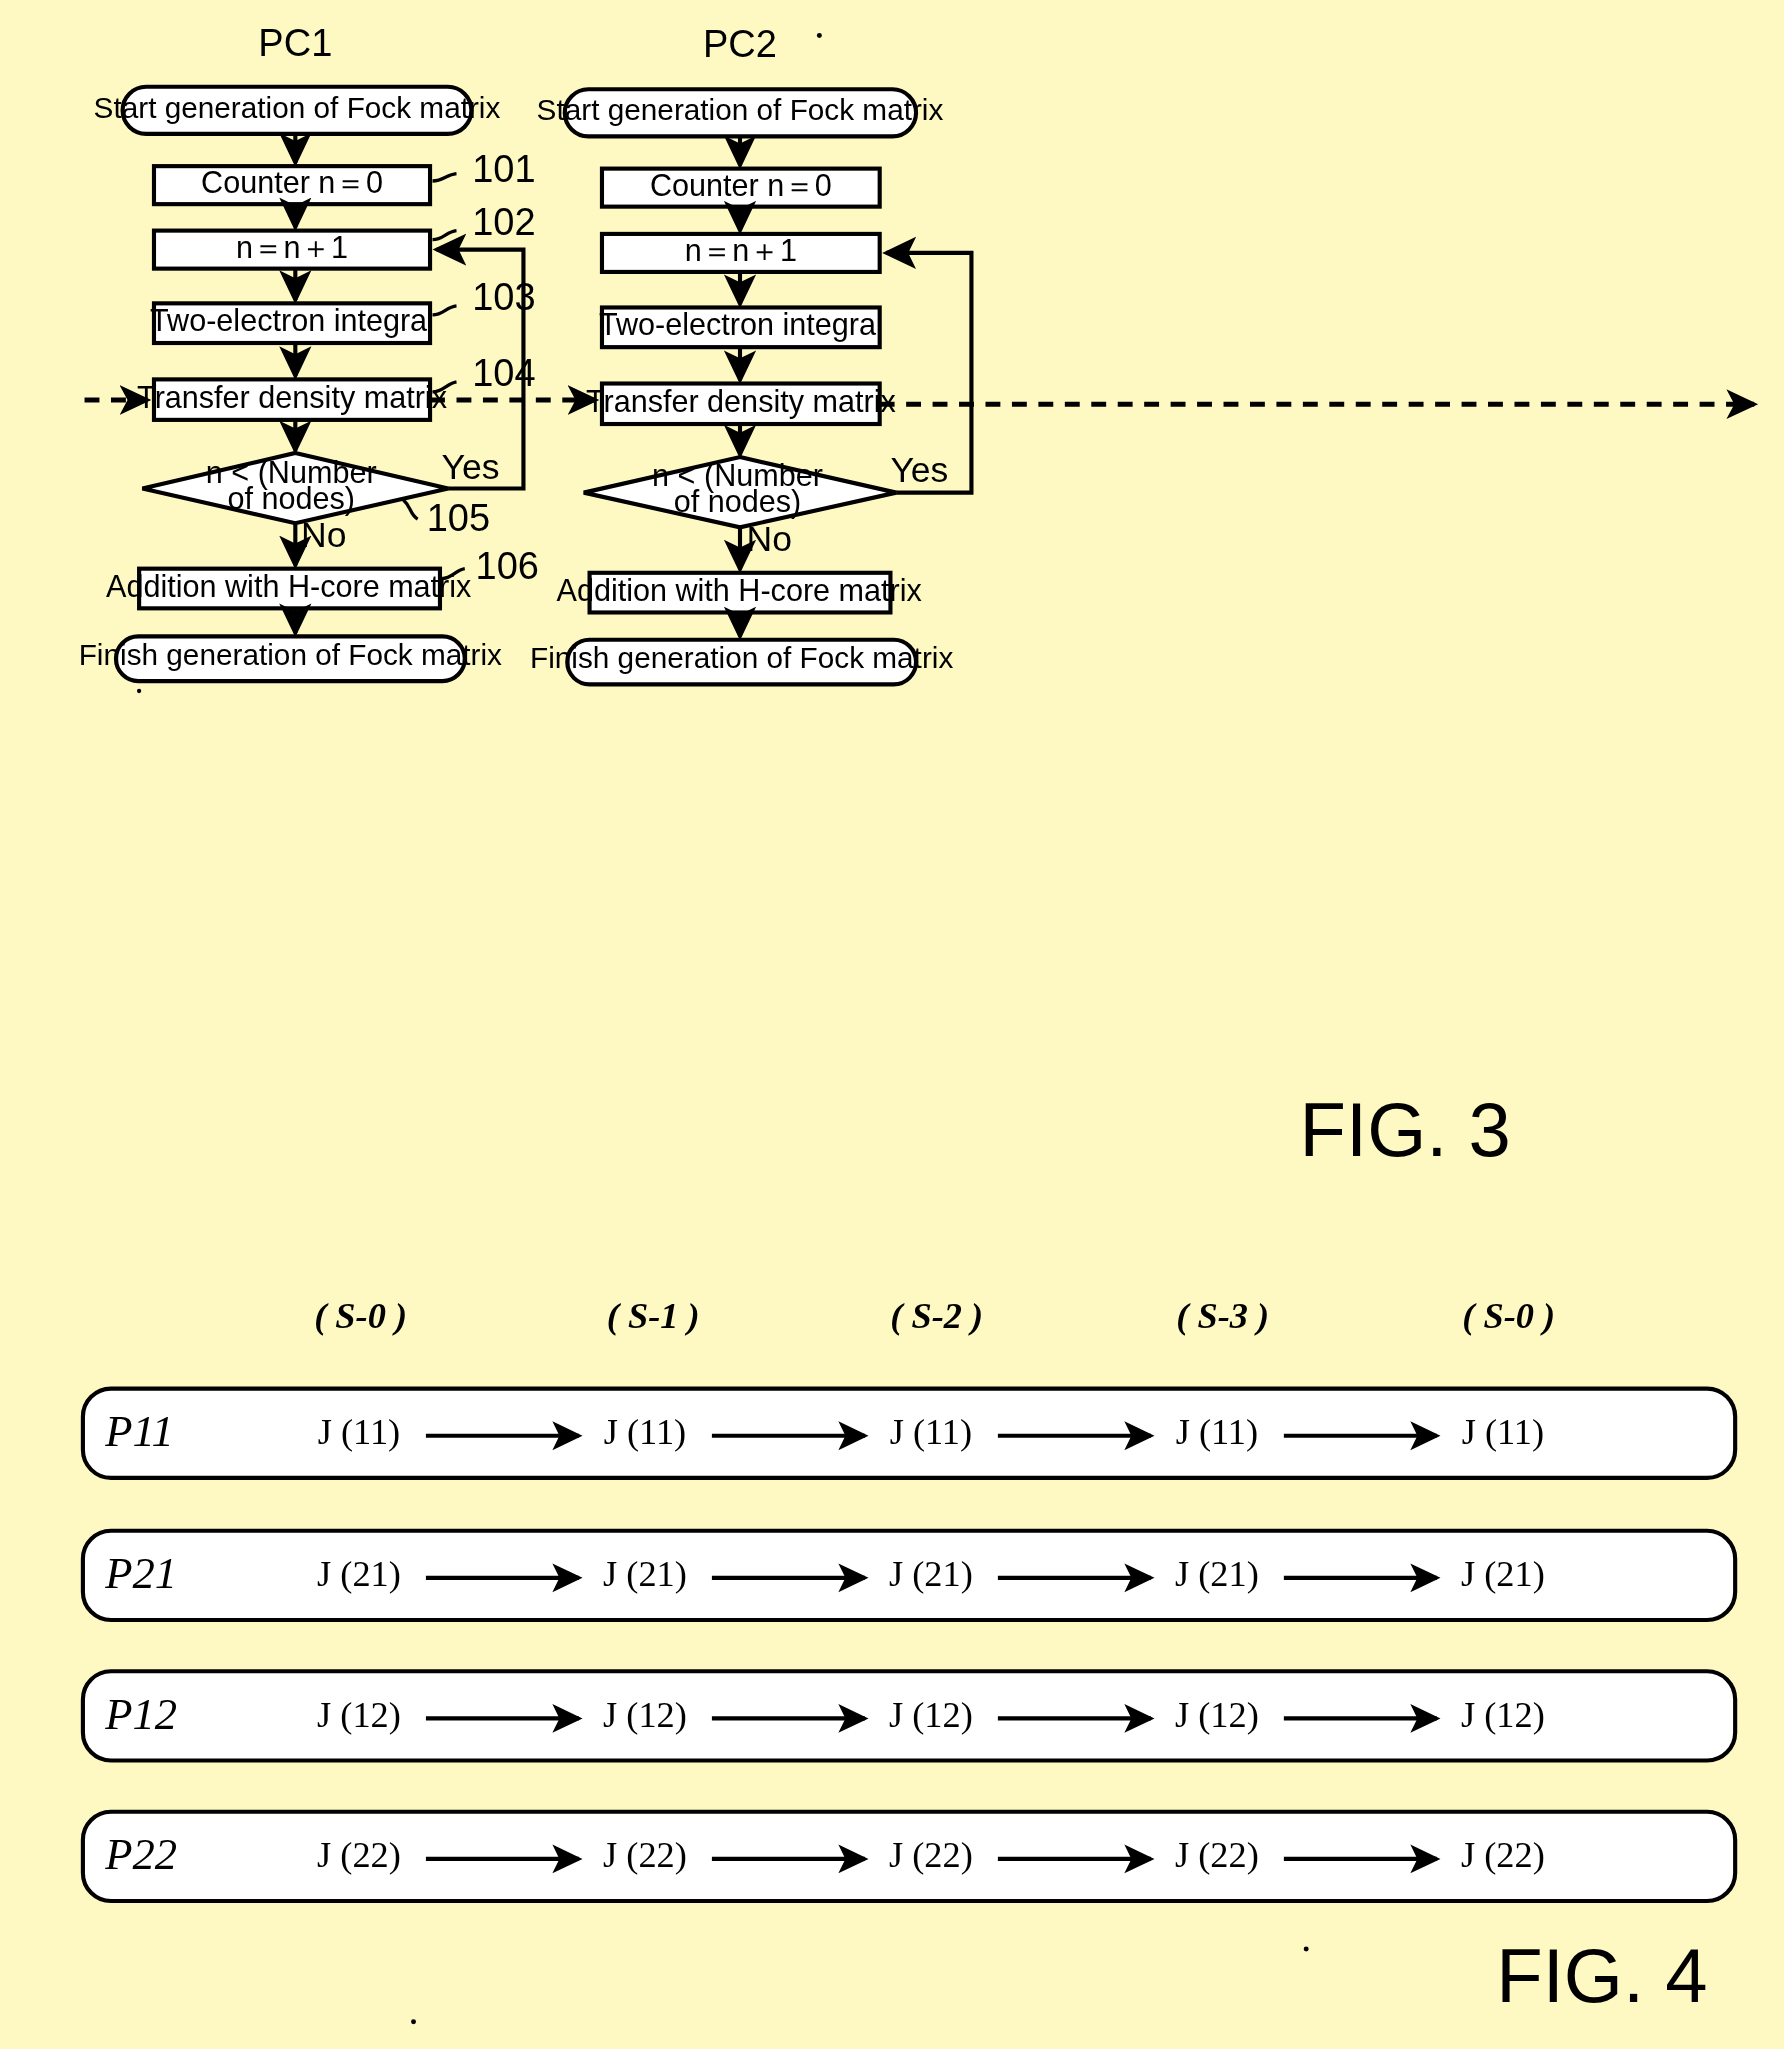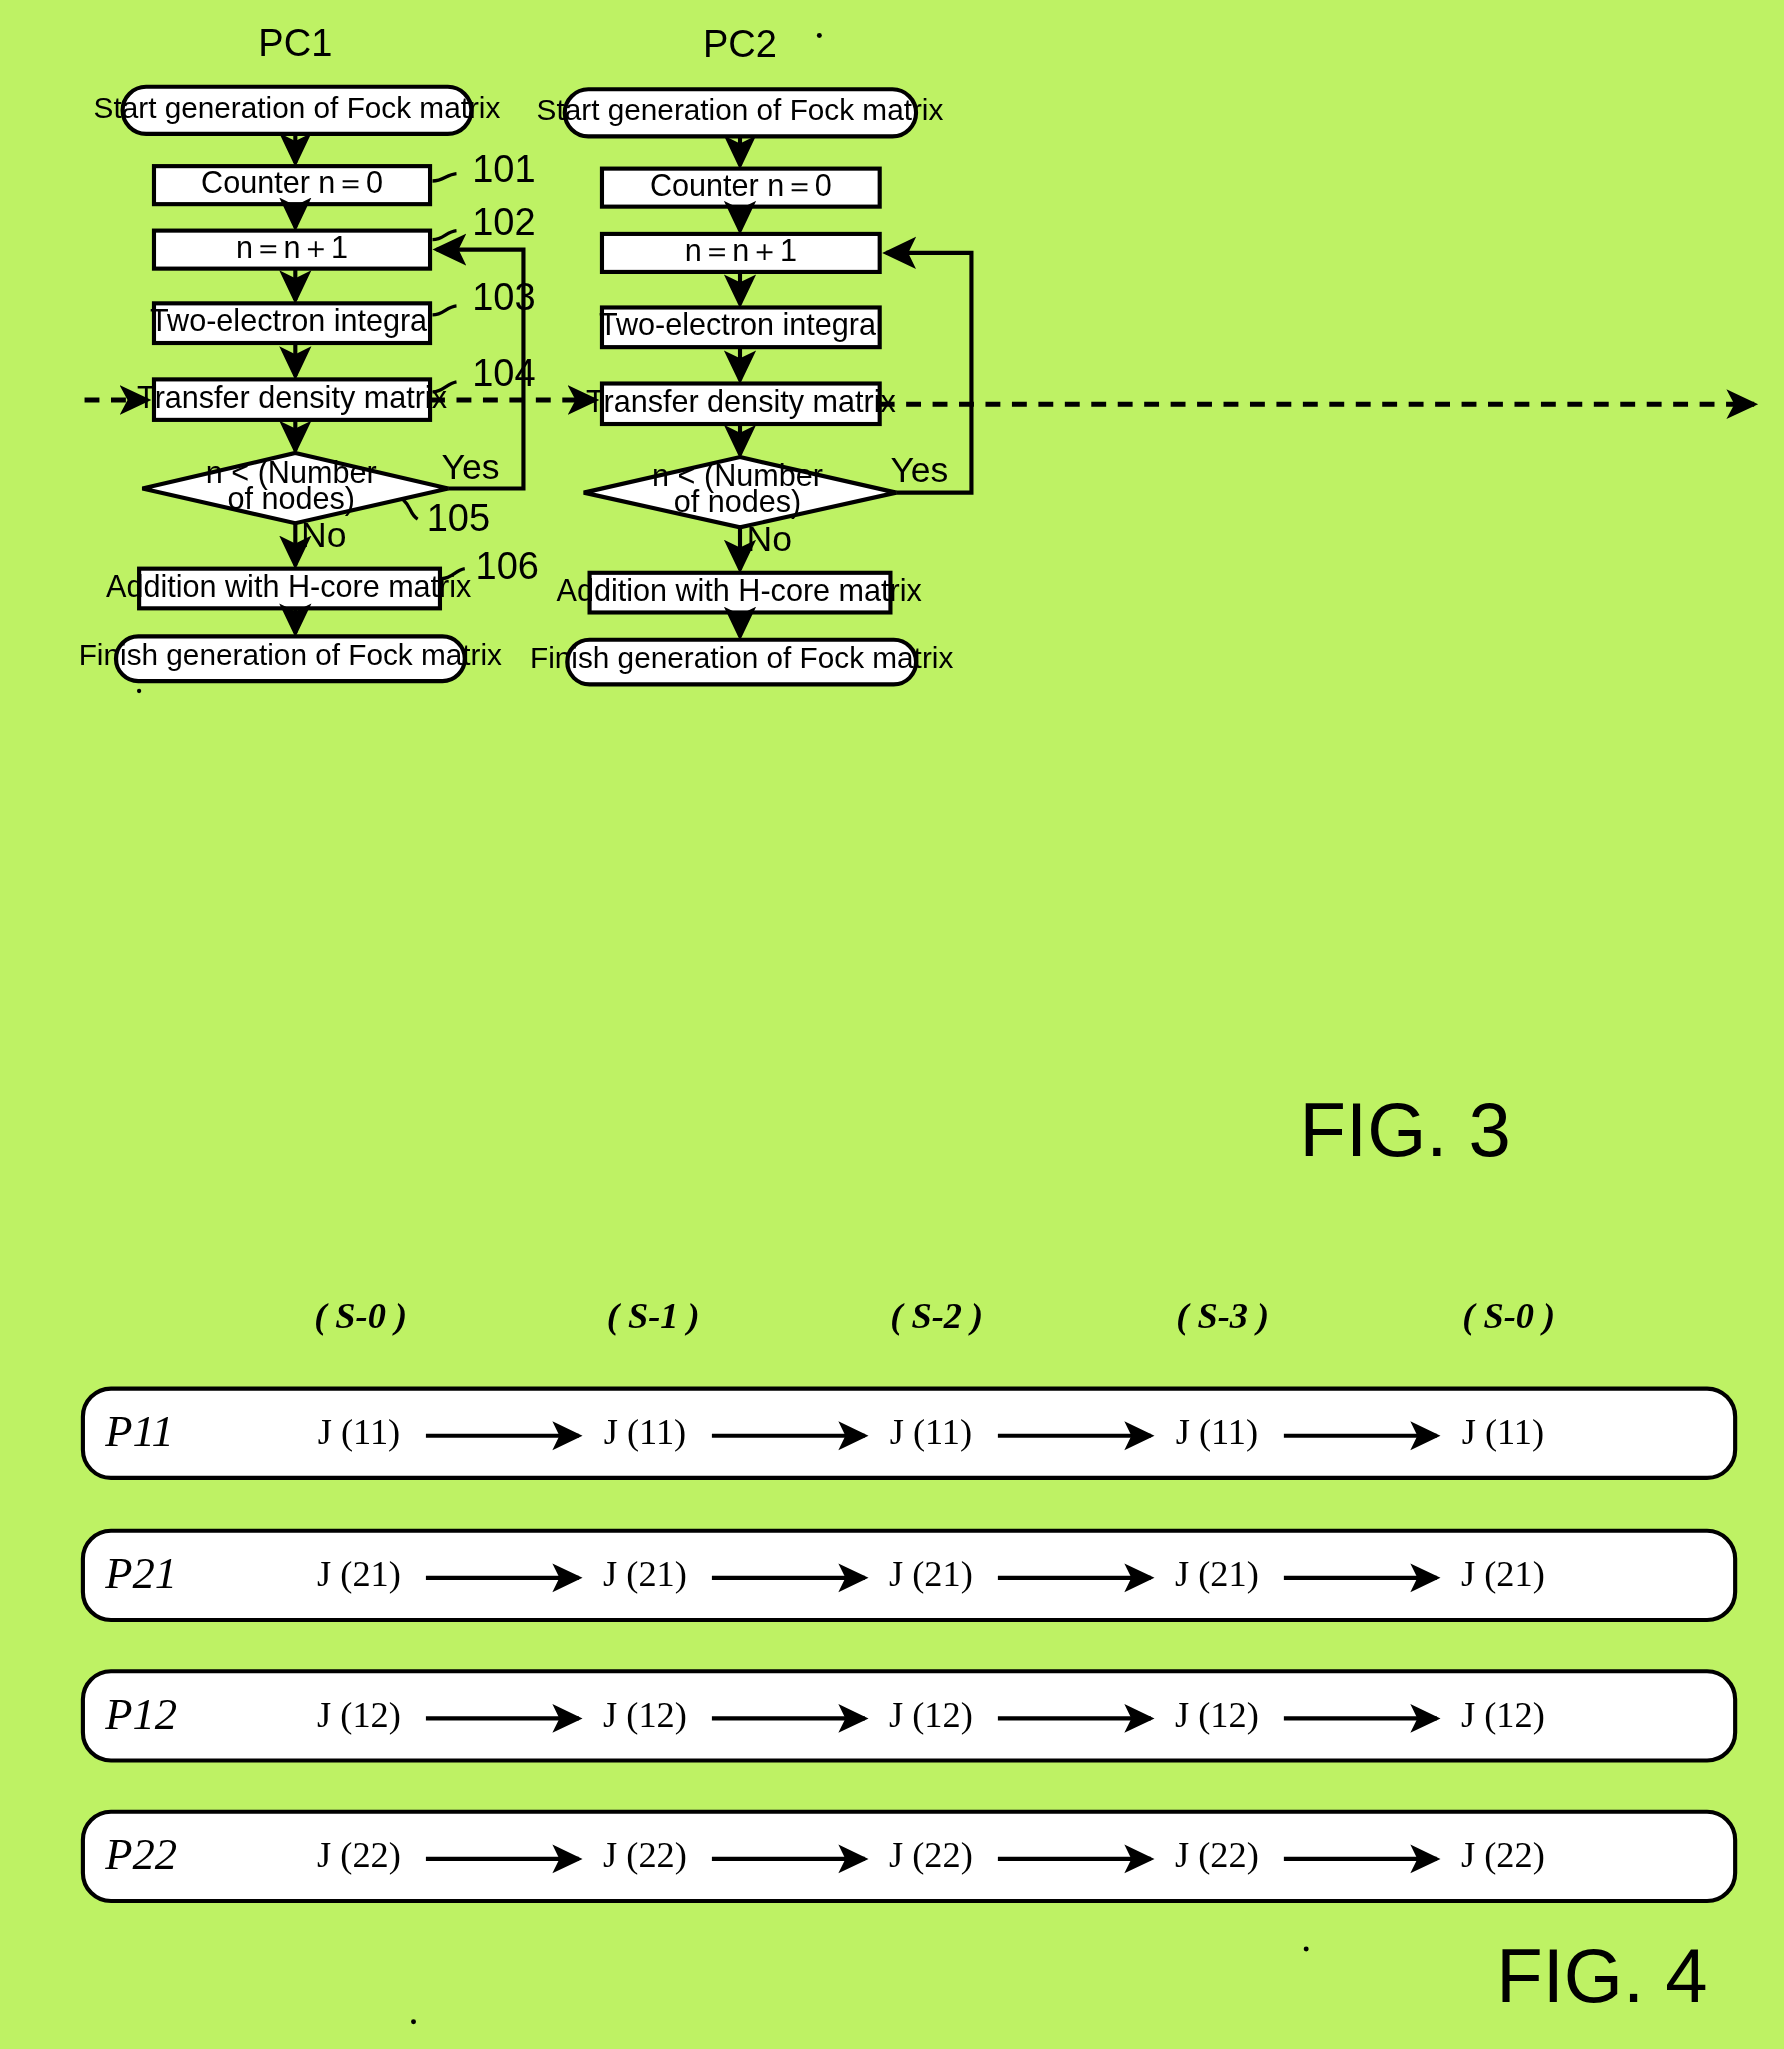--- a/index.html
+++ b/index.html
@@ -9,21 +9,21 @@
     background: #ffffff;
   }
   body {
     font-family: "Liberation Sans", sans-serif;
     color: #000000;
   }
   #page {
     position: relative;
     width: 1785px;
     height: 2049px;
-    background: #bef264;
+    background: #fef9c3;
     overflow: hidden;
   }
   svg.figlayer {
     position: absolute;
     left: 0;
     top: 0;
     width: 1785px;
     height: 2049px;
   }
   .flowtext {

